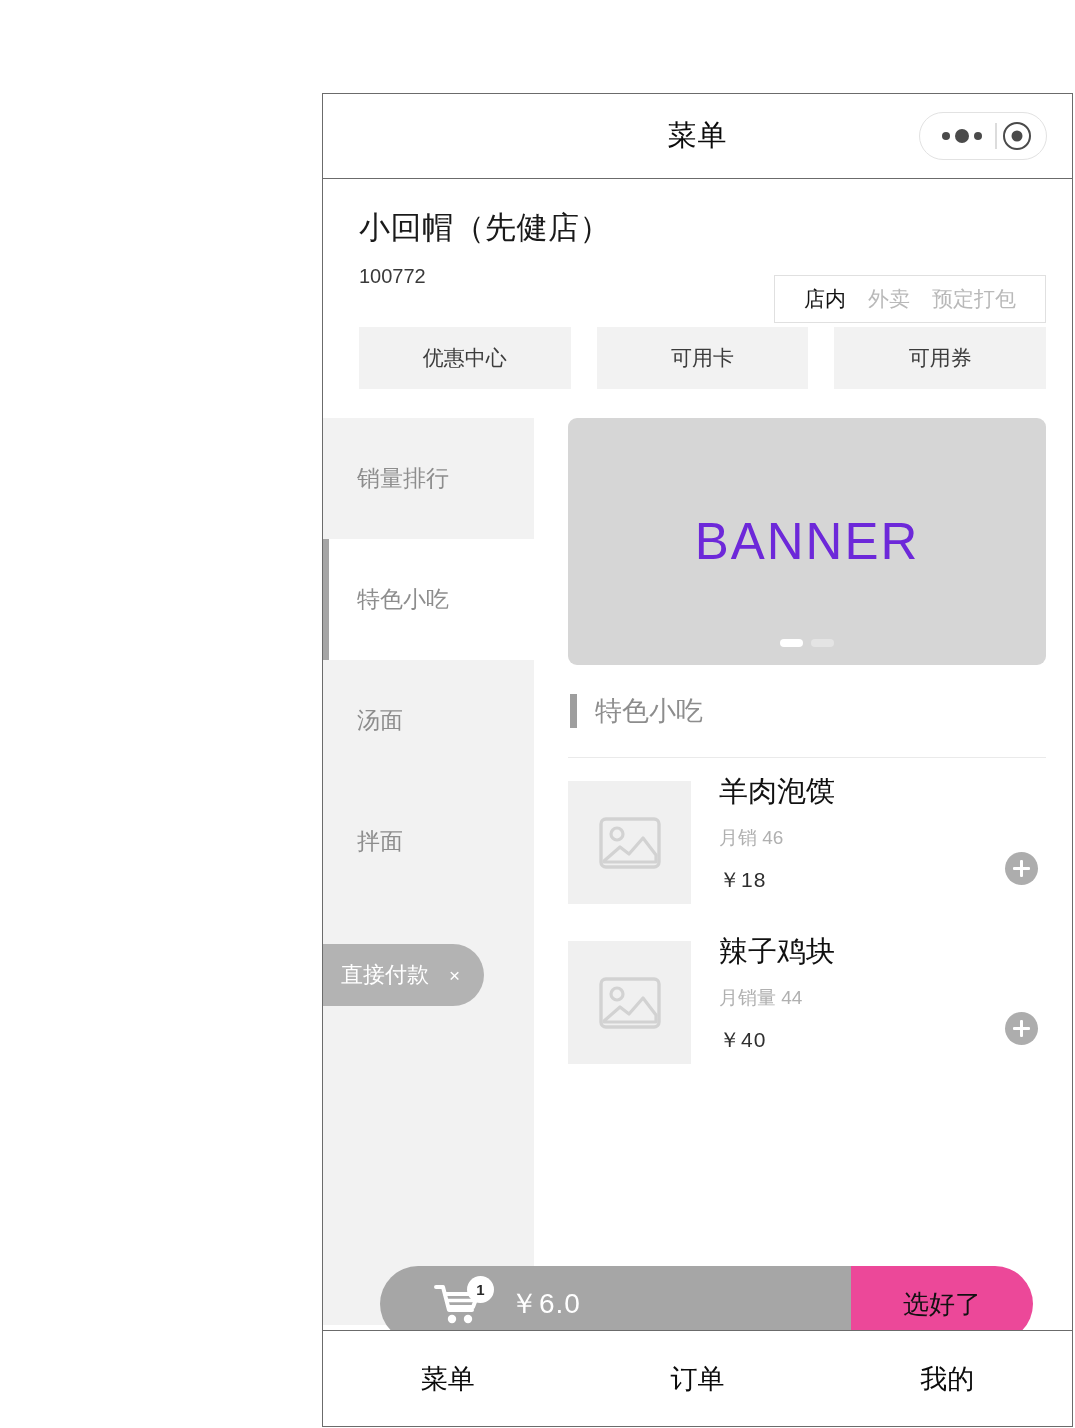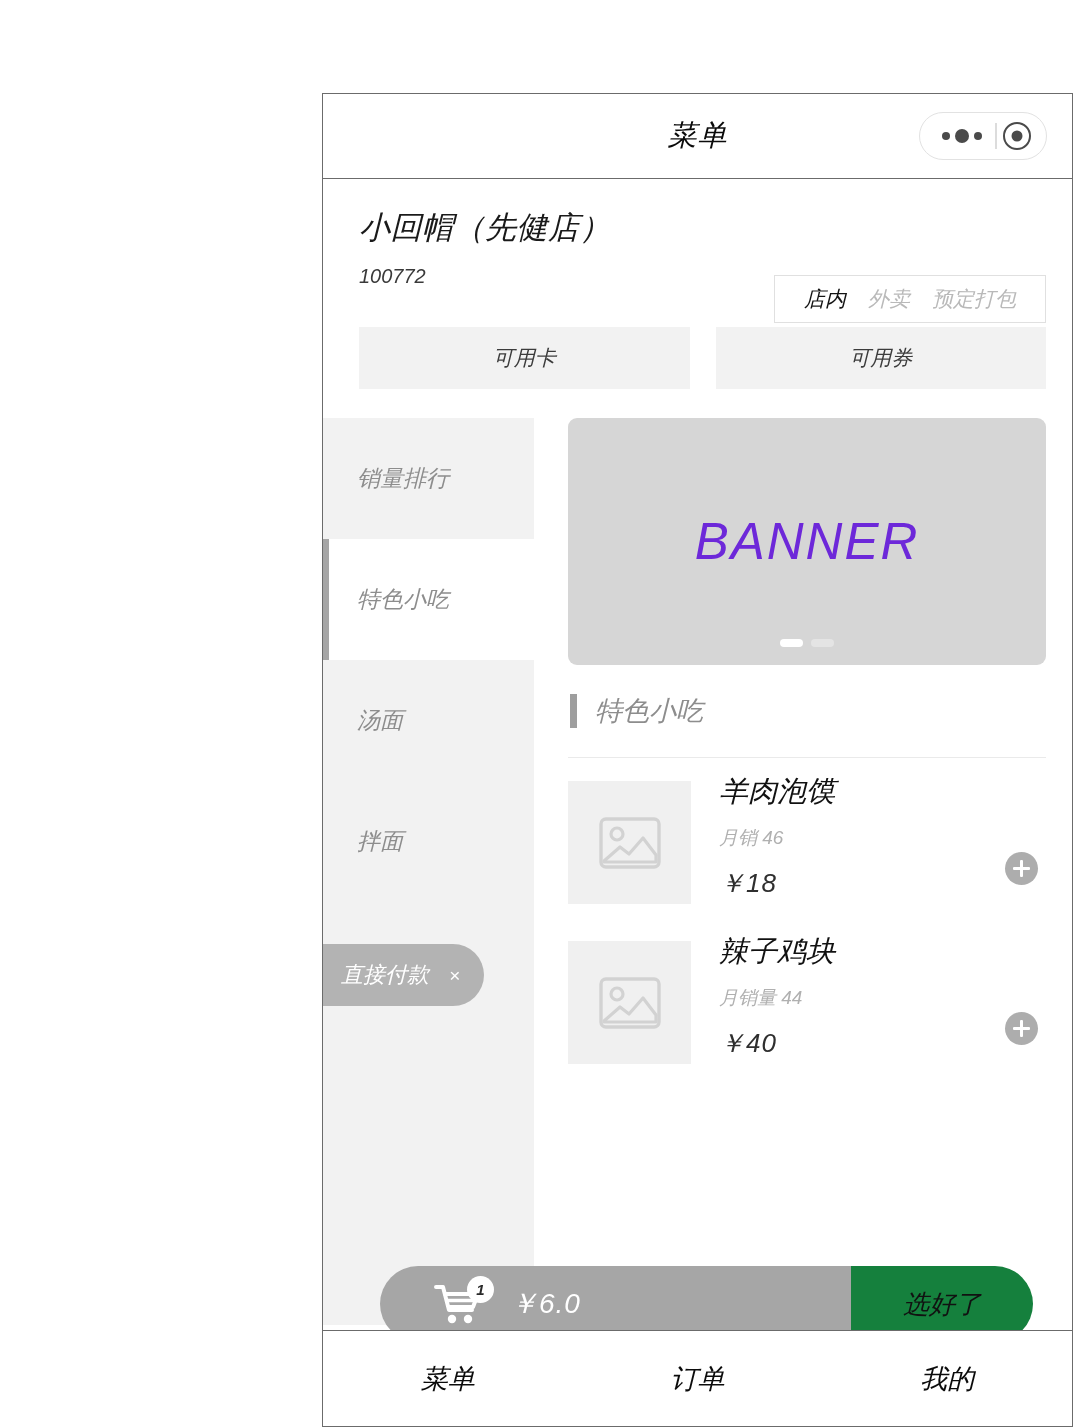--- a/index.html
+++ b/index.html
@@ -11,21 +11,20 @@
     background: #ffffff;
     font-family: "Liberation Sans", "DejaVu Sans", sans-serif;
     overflow: hidden;
   }
 
   #canvas {
     position: relative;
     width: 930px;
     height: 1428px;
     background: #ffffff;
-    font-style: italic;
   }
 
   
   .phone-frame {
     position: absolute;
     left: 322px;
     top: 93px;
     width: 751px;
     height: 1334px;
     background: #ffffff;
@@ -282,21 +281,21 @@
     font-size: 29px;
     color: #111111;
     line-height: 1.1;
   }
   .product-sales {
     font-size: 19px;
     color: #b0b0b0;
     margin-top: 17px;
   }
   .product-price {
-    font-size: 26px;
+    font-size: 21px;
     color: #2f2f2f;
     margin-top: 15px;
     letter-spacing: 1px;
   }
   .add-btn {
     position: absolute;
     right: 8px;
     top: 76px;
     width: 33px;
     height: 33px;
@@ -381,21 +380,21 @@
     font-weight: bold;
     z-index: 2;
   }
   .cart-total {
     font-size: 28px;
     color: #ffffff;
     letter-spacing: 1px;
   }
   .cart-right {
     width: 182px;
-    background: #15803d;
+    background: #ec4899;
     display: flex;
     align-items: center;
     justify-content: center;
     font-size: 26px;
     color: #111111;
   }
 
   
   .tabbar {
     position: absolute;
@@ -443,20 +442,21 @@
       <div class="shop-code">100772</div>
 
       <div class="mode-switch">
         <div class="mode-item active">店内</div>
         <div class="mode-item">外卖</div>
         <div class="mode-item">预定打包</div>
       </div>
     </div>
 
     <div class="promo-row">
+      <div class="promo-btn">优惠中心</div>
       <div class="promo-btn">可用卡</div>
       <div class="promo-btn">可用券</div>
     </div>
 
     <div class="body-area">
 
       <div class="sidebar">
         <div class="cat-item">销量排行</div>
         <div class="cat-item active">特色小吃</div>
         <div class="cat-item">汤面</div>

